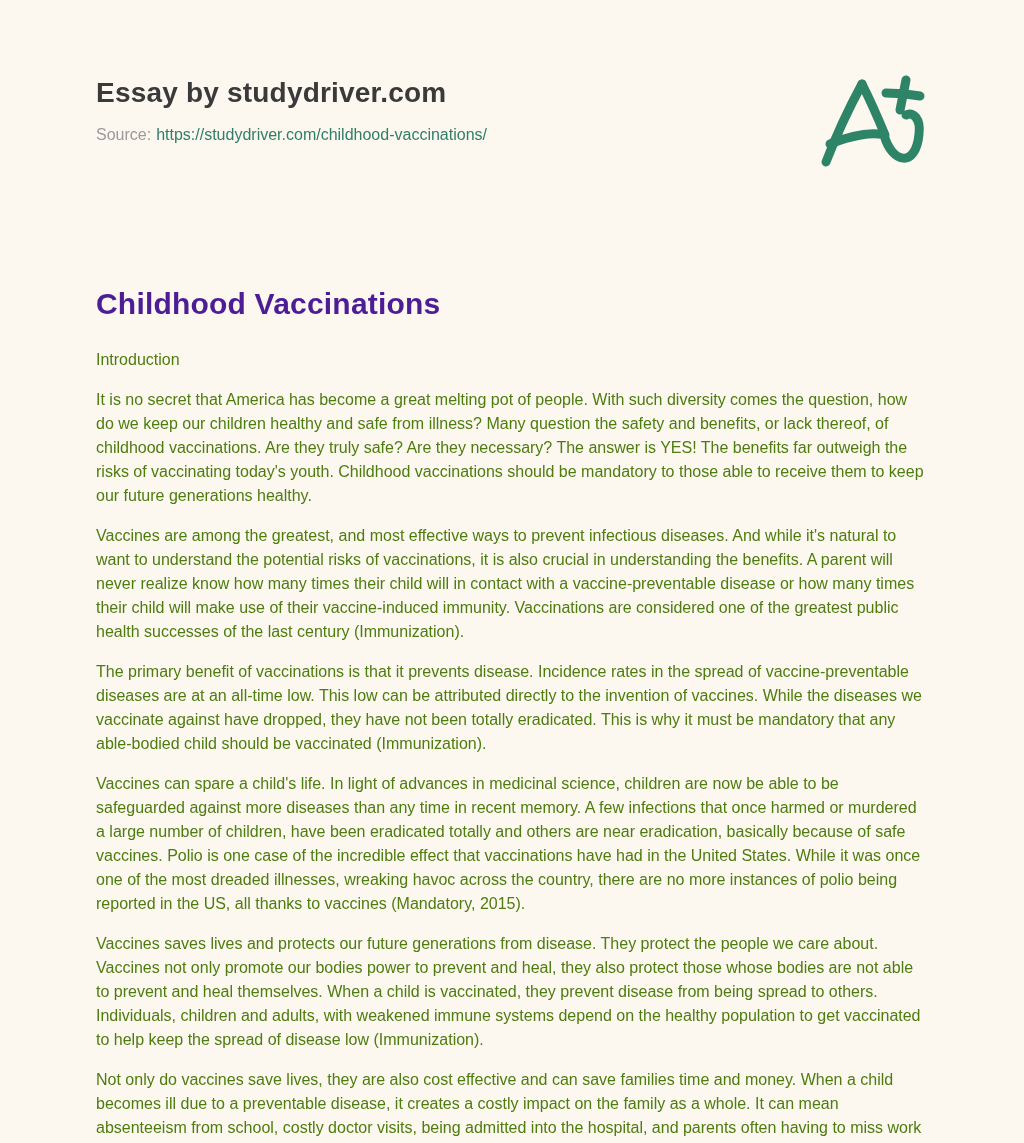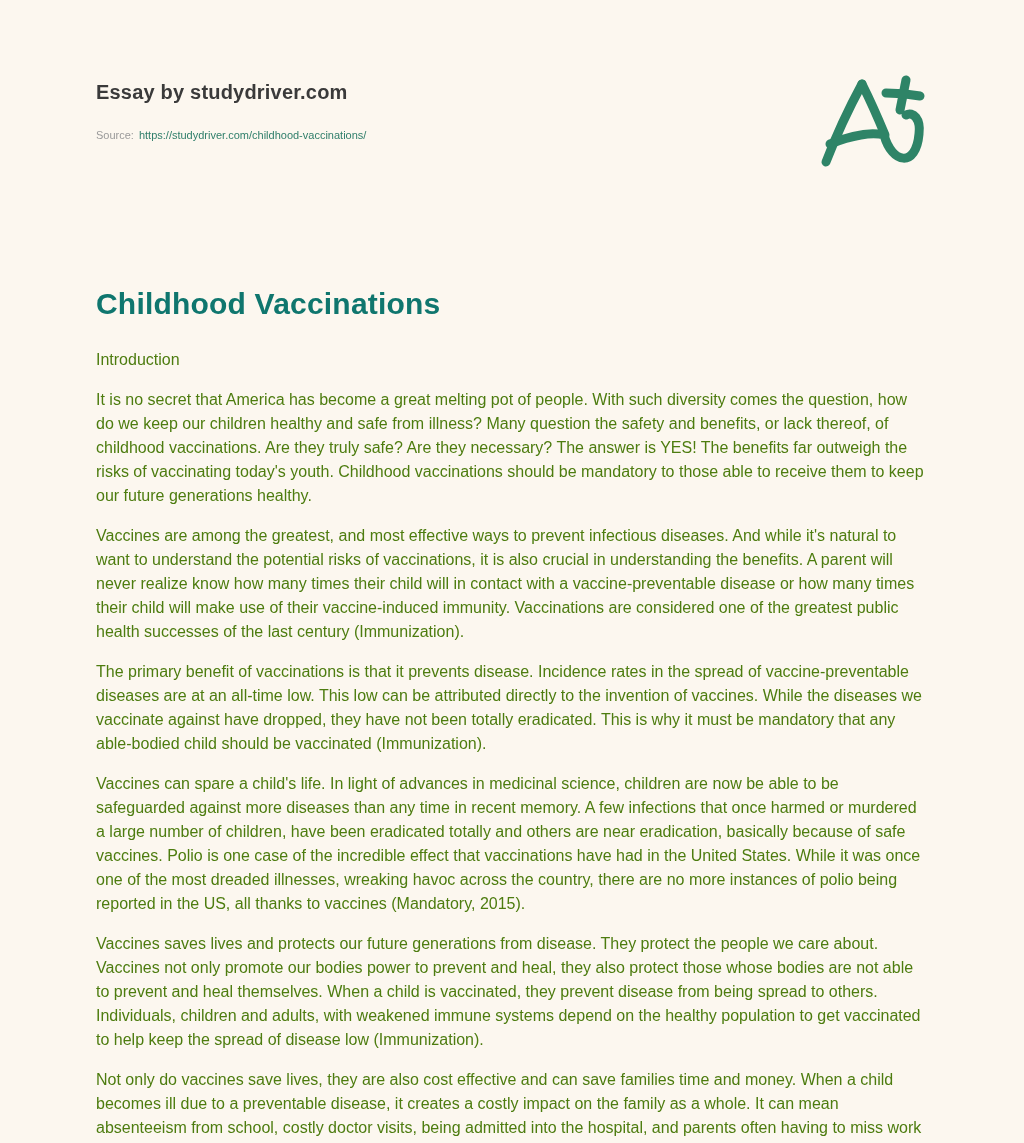--- a/index.html
+++ b/index.html
@@ -18,48 +18,48 @@
     padding: 78px 96px 0 96px;
     position: relative;
   }
   .header {
     display: flex;
     justify-content: space-between;
     align-items: flex-start;
   }
   .header-title {
     margin: 0;
-    font-size: 20px;
+    font-size: 28px;
     line-height: 29px;
     font-weight: 700;
     color: #3A3A3A;
     letter-spacing: 0.2px;
   }
   .source-line {
     margin: 18px 8px 0 0;
-    font-size: 11px;
+    font-size: 16px;
     line-height: 20px;
     color: #9A9A9A;
   }
   .source-label { margin-right: 5px; }
   .source-link {
     color: #2F7E6A;
     text-decoration: none;
     cursor: pointer;
   }
   .logo {
     margin-top: -6px;
     flex: 0 0 auto;
   }
   .essay-title {
     margin: 112px 0 0 0;
     font-size: 30px;
     line-height: 36px;
     font-weight: 700;
-    color: #0f766e;
+    color: #4c1d95;
     letter-spacing: 0.2px;
   }
   .para {
     max-width: 832px;
     margin: 0 0 16px 0;
     font-size: 16px;
     line-height: 24px;
     color: #4d7c0f;
   }
   .intro {

